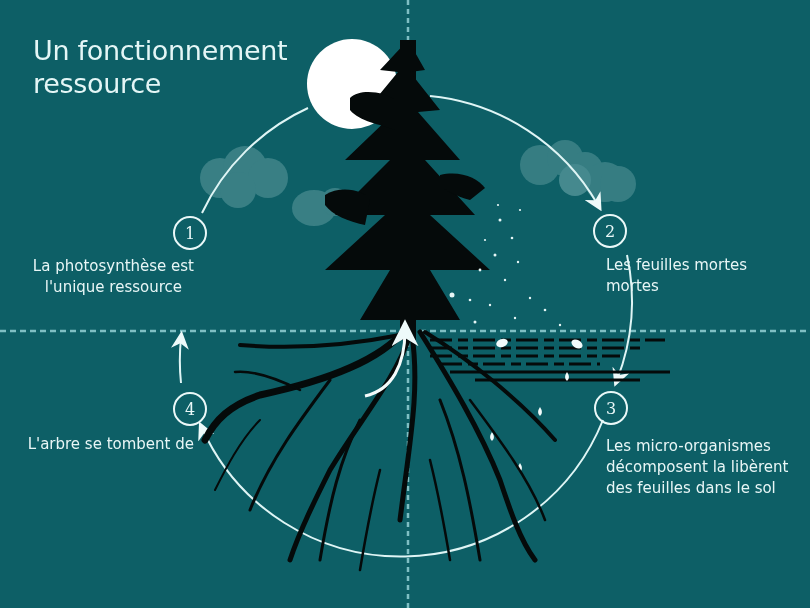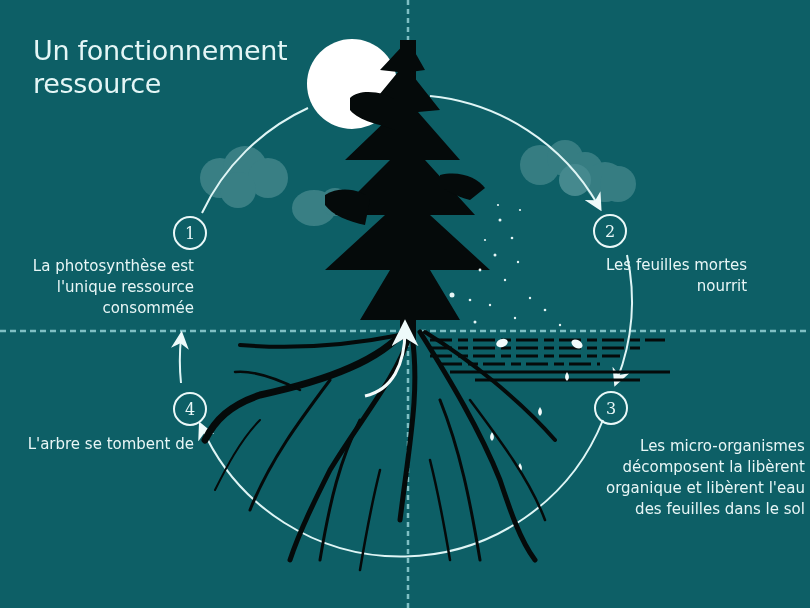--- a/index.html
+++ b/index.html
@@ -21,22 +21,22 @@
     position:absolute; width:34px; height:34px; border:2px solid #eaf8f8;
     border-radius:50%; color:#eaf8f8; font-size:16px;
     display:flex; align-items:center; justify-content:center;
     font-family:"DejaVu Serif", serif; box-sizing:border-box;
   }
   .step-text {
     position:absolute; color:#e8f6f6; font-size:15px; line-height:21px;
     font-family:"DejaVu Sans", sans-serif; white-space:nowrap;
   }
   .step-text span { display:block; }
-  .right { text-align:right; }
-  .left { text-align:right; }
+  .right { text-align:center; }
+  .left { text-align:left; }
 </style>
 </head>
 <body>
 
 <div id="stage">
 
   <svg width="810" height="608" viewBox="0 0 810 608" style="position:absolute;left:0;top:0">
     <defs>
       <marker id="ah" viewBox="0 0 10 10" refX="6" refY="5" markerWidth="9" markerHeight="9" orient="auto-start-reverse">
         <path d="M0,0 L10,5 L0,10 L3,5 Z" fill="#eefafa"></path>
@@ -147,38 +147,36 @@
     <span>Un fonctionnement</span>
     <span>ressource</span>
   </div>
 
   <div class="badge" style="left:173px;top:216px;">
     <span>1</span>
   </div>
   <div class="step-text right" style="right:616px;top:256px;">
     <span>La photosynthèse est</span>
     <span>l'unique ressource</span>
-    <span>consommée</span>
   </div>
 
   <div class="badge" style="left:593px;top:214px;">
     <span>2</span>
   </div>
   <div class="step-text left" style="left:606px;top:255px;">
     <span>Les feuilles mortes</span>
-    <span>nourrit</span>
+    <span>mortes</span>
   </div>
 
   <div class="badge" style="left:594px;top:391px;">
     <span>3</span>
   </div>
   <div class="step-text left" style="left:606px;top:436px;">
     <span>Les micro-organismes</span>
     <span>décomposent la libèrent</span>
-    <span>organique et libèrent l'eau</span>
     <span>des feuilles dans le sol</span>
   </div>
 
   <div class="badge" style="left:173px;top:392px;">
     <span>4</span>
   </div>
   <div class="step-text right" style="right:616px;top:434px;">
     <span>L'arbre se tombent de</span>
   </div>
 </div>

